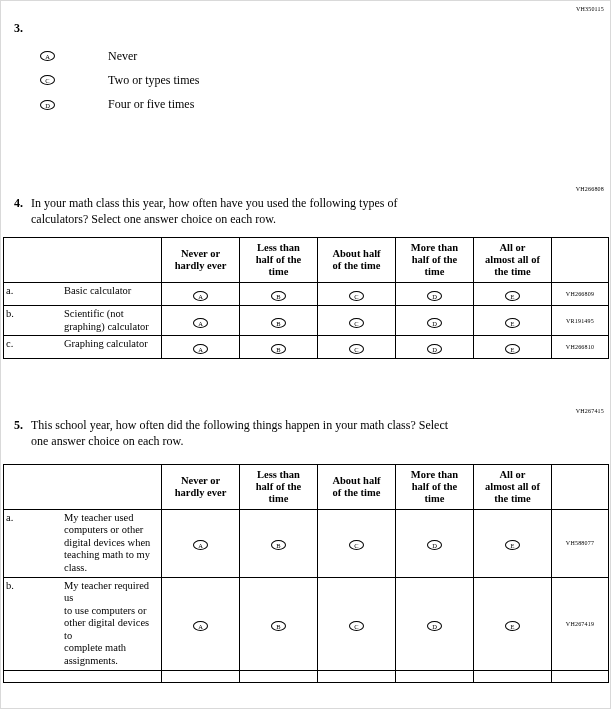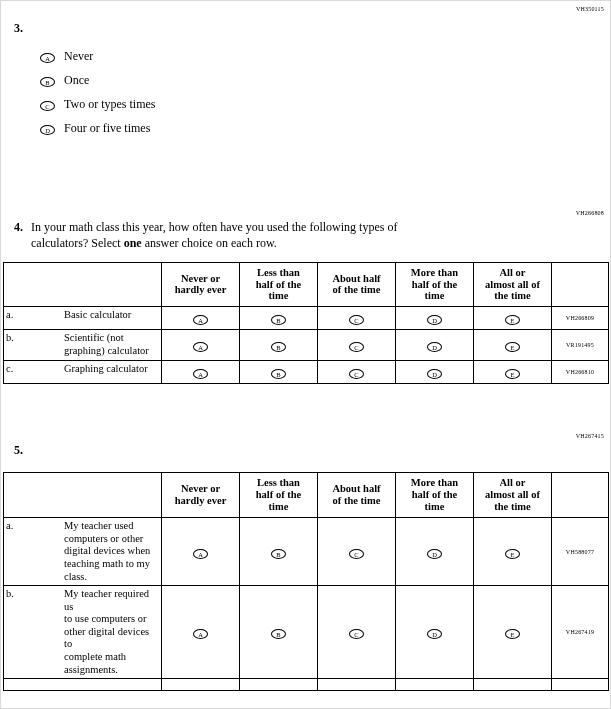--- a/index.html
+++ b/index.html
@@ -17,23 +17,23 @@
   .c1 { padding-top:4px; }
   .c2 { margin-top:74px; }
   .c3 { margin-top:48px; }
   .question {
     display:flex; font-size:12px; line-height:1.3;
     margin:3px 18px 0 13px;
   }
   .q3q { margin-top:8px; }
   .qnum { font-weight:bold; width:17px; flex:none; }
   .qtext { white-space:pre-line; }
-  .qbold { font-weight:bold; }
+  .qbold { font-weight:normal; }
   .options { margin:13px 0 0 39px; }
-  .option { display:flex; align-items:flex-end; margin-bottom:11px; font-size:12px; }
+  .option { display:flex; align-items:center; margin-bottom:11px; font-size:12px;gap:44px; }
   .oval {
     display:inline-block; width:15px; height:10px; flex:none;
     border:1px solid #000; border-radius:50%;
     font-size:6.5px; line-height:9px; text-align:center;
     font-family:"Liberation Serif",serif; background:#fff;
   }
   .option .oval { margin-right:9px; }
   .olabel { line-height:1.1; }
   table.qtable {
     border-collapse:collapse; table-layout:fixed;
@@ -71,24 +71,20 @@
   <div class="question q3q">
     <span class="qnum">3.</span>
   </div>
 
   <div class="options">
     <div class="option">
       <span class="oval">A</span>
       <span class="olabel">Never</span>
     </div>
     <div class="option">
-      <span class="oval">B</span>
-      <span class="olabel">Once</span>
-    </div>
-    <div class="option">
       <span class="oval">C</span>
       <span class="olabel">Two or types times</span>
     </div>
     <div class="option">
       <span class="oval">D</span>
       <span class="olabel">Four or five times</span>
     </div>
   </div>
 
   <div class="codeline c2">VH266808</div>
@@ -170,20 +166,22 @@
       <td class="optcell"><span class="oval">E</span></td>
       <td class="codecell">VH266810</td>
     </tr>
   </tbody>
     </table>
 
   <div class="codeline c3">VH267415</div>
 
   <div class="question">
     <span class="qnum">5.</span>
+    <span class="qtext"><span>This school year, how often did the following things happen in your math class? Select
+</span><span class="qbold">one</span><span> answer choice on each row.</span></span>
   </div>
 
   <table class="qtable q5t">
     <colgroup>
       <col class="c-label">
         <col class="c-opt">
         <col class="c-opt">
         <col class="c-opt">
         <col class="c-opt">
         <col class="c-opt">

